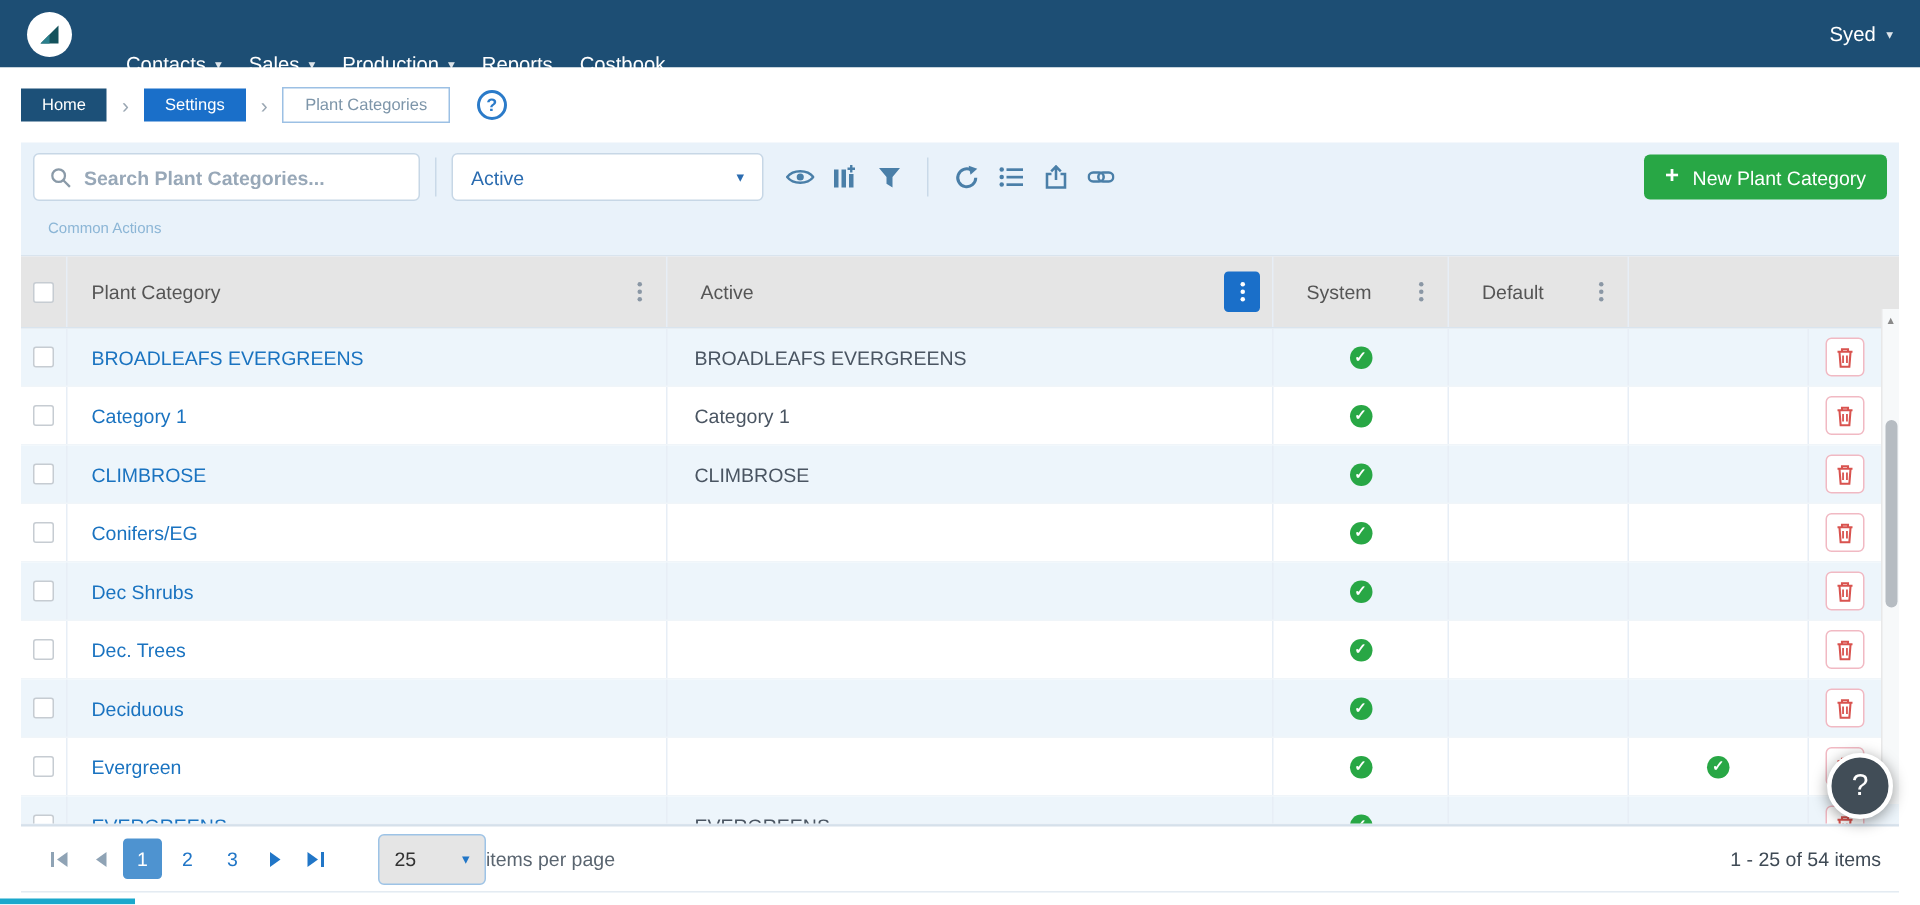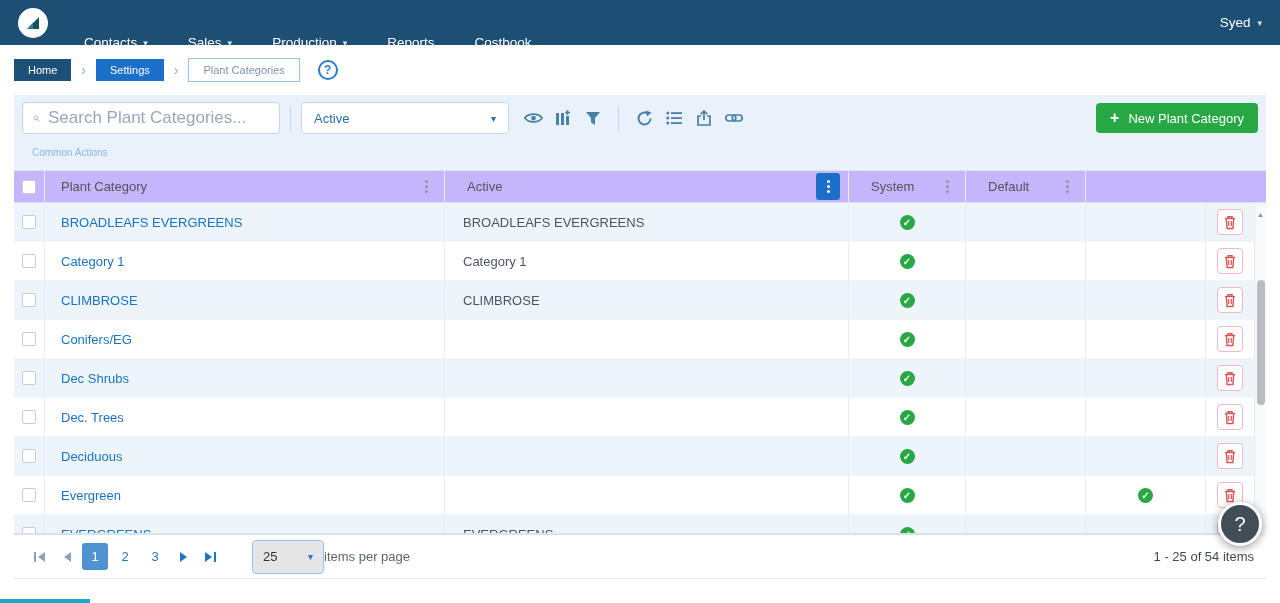--- a/index.html
+++ b/index.html
@@ -4,21 +4,21 @@
 <style>
   * { margin:0; padding:0; box-sizing:border-box; }
   html,body { width:1280px; height:603px; overflow:hidden; background:#fff;
     font-family:"Liberation Sans", sans-serif; }
   .page { position:relative; width:1280px; height:603px; background:#fff; overflow:hidden; }
 
   
   .navbar { height:45px; background:#1d4e74; display:flex; align-items:center; padding:0 18px; }
   .logo { width:30px; height:30px; border-radius:50%; background:#fff; display:flex;
     align-items:center; justify-content:center; margin-right:36px; cursor:pointer; flex:0 0 auto; }
-  .nav-menu { display:flex; align-items:center; column-gap:40px;margin-top:40px; }
+  .nav-menu { display:flex; align-items:center; column-gap:18px;margin-top:40px; }
   .nav-item { display:flex; align-items:center; gap:6px; color:#fff; font-size:13.5px; cursor:pointer; text-decoration:none; }
   .nav-item .caret { font-size:9px; color:rgba(255,255,255,.85); }
   .nav-spacer { flex:1; }
   .nav-user { display:flex; align-items:center; gap:7px; color:#fff; font-size:13.5px; cursor:pointer; }
   .nav-user .caret { font-size:9px; color:rgba(255,255,255,.85); }
 
   
   .crumb-bar { height:50px; background:#fff; display:flex; align-items:center; padding:0 14px; }
   .crumb { font-size:11px; border-radius:0; padding:5px 14px; text-decoration:none; cursor:pointer; }
   .crumb-dark { background:#1c5078; color:#fff; }
@@ -28,41 +28,41 @@
   .help-circle { width:20px; height:20px; border:2px solid #2b7bc9; border-radius:50%;
     color:#2b7bc9; font-size:12px; font-weight:bold; display:flex; align-items:center;
     justify-content:center; margin-left:18px; cursor:pointer; }
 
   
   .content { margin:0 14px; background:#e9f2fa; }
 
   .toolbar { display:flex; align-items:center; padding:7px 8px 0 8px; height:39px; }
   .search-box { width:258px; height:32px; background:#fff; border:1px solid #c7d7e6;
     border-radius:4px; display:flex; align-items:center; padding:0 10px; gap:8px; }
-  .search-box input { border:none; outline:none; flex:1; font-size:17px; color:#333;
-    font-family:"Liberation Sans", sans-serif; background:transparent; }
+  .search-box input { border:none; outline:none; flex:1; font-size:13px; color:#333;
+    font-family:"Liberation Sans", sans-serif; background:transparent;font-weight:bold; }
   .search-box input::placeholder { color:#98a8b8; }
   .vdiv { width:1px; height:26px; background:#c9d9e8; margin:0 10px; }
   .select { width:208px; height:32px; background:#fff; border:1px solid #c7d7e6; border-radius:4px;
     display:flex; align-items:center; justify-content:space-between; padding:0 12px;
     font-size:13px; color:#2b6cb0; cursor:pointer; }
   .select .caret { font-size:10px; color:#2b6cb0; }
   .icon-btn { width:28px; height:28px; background:transparent; border:none; display:flex;
     align-items:center; justify-content:center; cursor:pointer; margin:0 1px; }
   .new-btn { margin-left:auto; height:30px; background:#28a745; border:none; border-radius:4px;
     color:#fff; font-size:13px; padding:0 14px; display:flex; align-items:center; gap:9px;
     cursor:pointer; font-family:"Liberation Sans", sans-serif; }
   .new-btn .plus { font-size:16px; font-weight:bold; line-height:1; }
 
   .common-actions { color:#8cb6d6; font-size:10px; margin:13px 0 12px 18px; cursor:pointer; width:max-content; }
 
   
   .grid { position:relative; background:#fff; border-top:1px solid #d9e4ee; border-bottom:1px solid #d9e4ee; }
   .grid-header { display:grid; grid-template-columns:30px 400px 404px 117px 120px 120px 1fr;
-    height:32px; align-items:center; background:#c4b5fd; border-bottom:1px solid #d9e4ee;
+    height:48px; align-items:center; background:#e5e5e5; border-bottom:1px solid #d9e4ee;
     color:#555; font-size:13px; }
   .hcell { display:flex; align-items:center; justify-content:space-between; height:100%;
     padding:0 8px 0 16px; }
   .hcell.tight { padding-left:22px; }
   .grid-header > *:nth-child(n+2), .grid-row > *:nth-child(n+2) { border-left:1px solid #e7eef6; }
   .dots-btn { width:20px; height:24px; background:transparent; border:none; display:flex;
     align-items:center; justify-content:center; cursor:pointer; }
   .dots { width:3px; height:3px; border-radius:50%; background:#8a97a5;
     box-shadow:0 -5px 0 #8a97a5, 0 5px 0 #8a97a5; }
   .dots-btn.active-col { width:24px; height:27px; background:#1a6fc9; border-radius:3px; }

